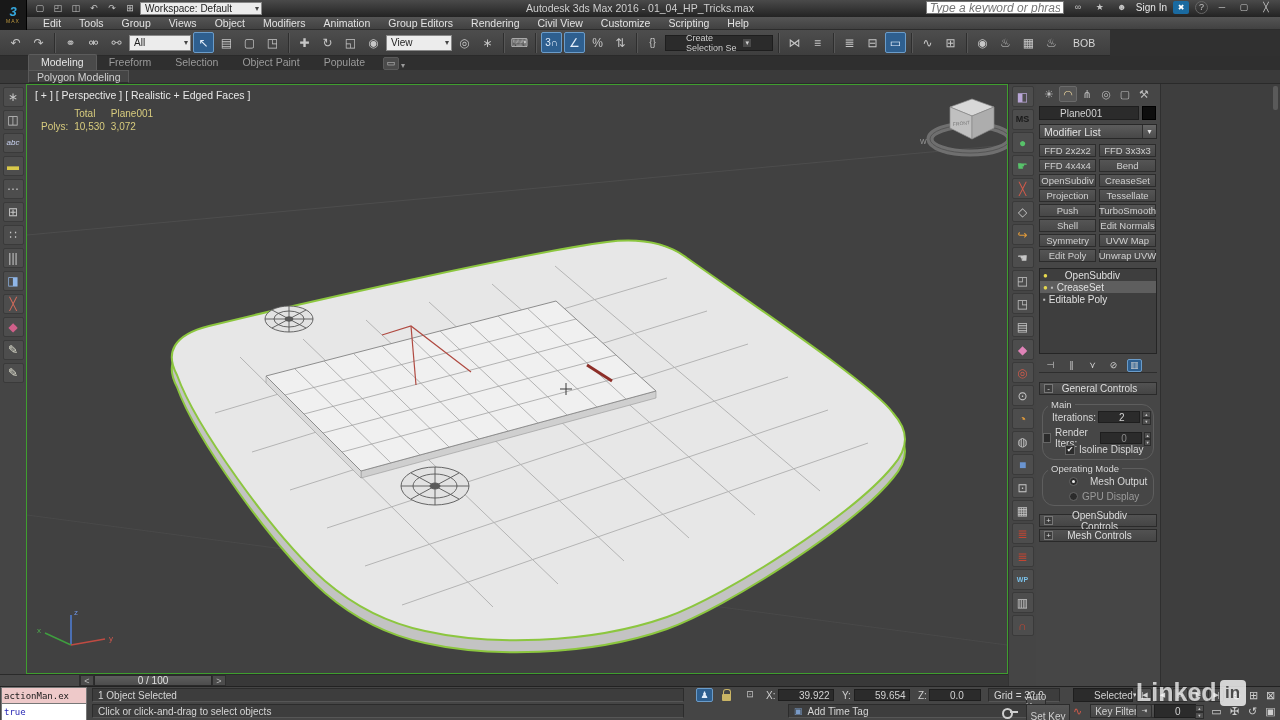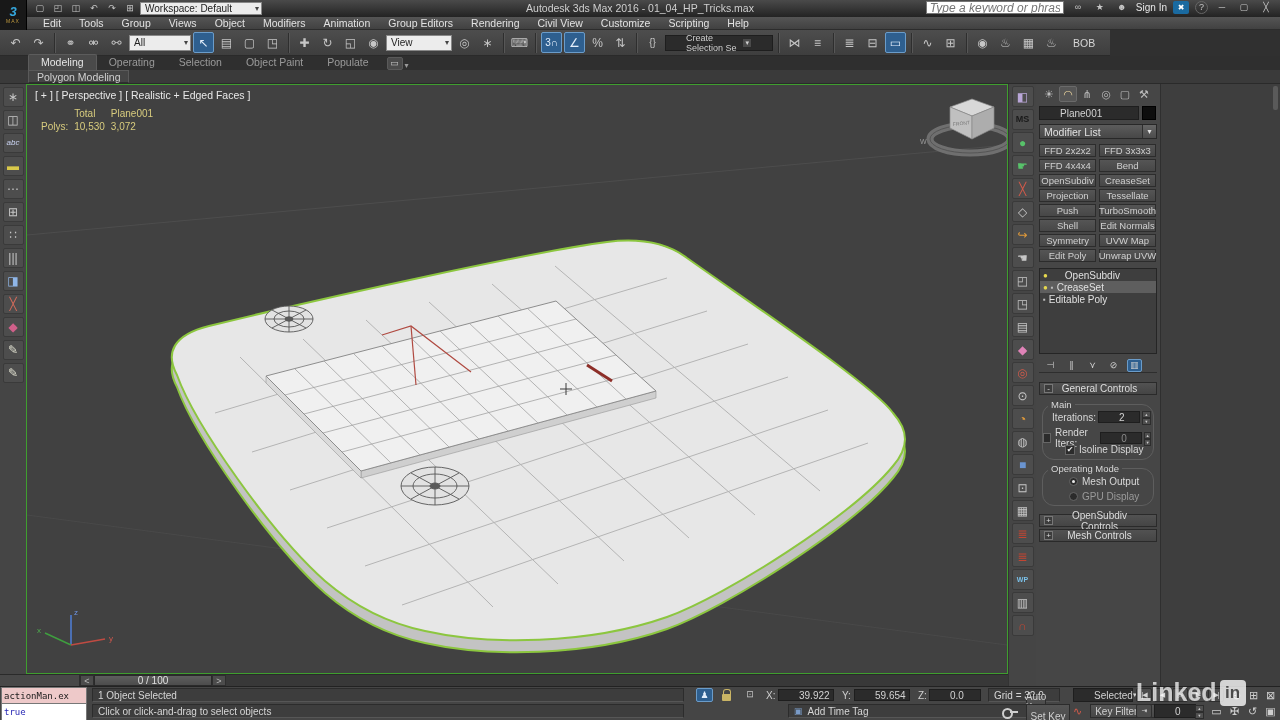--- a/index.html
+++ b/index.html
@@ -226,21 +226,21 @@
     <div class="ic">▦</div>
     <div class="ic">♨</div>
     <span class="tlabel">BOB</span>
     <span class="tlabel">SlideKnit</span>
     <span class="tlabel">Gradient Map</span>
   </div>
   <div id="tbdark" class="abs"></div>
 
   <div id="ribbon" class="abs">
     <span class="tab on">Modeling</span>
-    <span class="tab">Operating</span>
+    <span class="tab">Freeform</span>
     <span class="tab">Selection</span>
     <span class="tab">Object Paint</span>
     <span class="tab">Populate</span>
     <span class="ic sm" style="background:#4a4a4a;border:1px solid #5a5a5a;margin-left:6px">▭</span>
     <span style="color:#9a9a9a;font-size:8px;margin-left:2px">▾</span>
   </div>
   <div id="ribrow" class="abs">
     <span class="pl">Polygon Modeling</span>
   </div>
 
@@ -497,21 +497,21 @@
               <span>▾</span>
             </span>
         </div>
         <div class="abs flex" style="left:22px;top:39px;gap:4px">
           <span class="chk">✔</span>
           <span class="cpl">Isoline Display</span>
         </div>
       </div>
       <div class="grp" style="left:6px;top:384px;width:112px;height:38px">
         <span class="lg">Operating Mode</span>
-        <div class="abs flex" style="left:26px;top:7px;gap:4px">
+        <div class="abs flex" style="left:26px;top:7px;gap:12px">
           <span class="rad on"></span>
           <span class="cpl">Mesh Output</span>
         </div>
         <div class="abs flex" style="left:26px;top:22px;gap:4px">
           <span class="rad"></span>
           <span class="cpl" style="color:#9a9a9a">GPU Display</span>
         </div>
       </div>
       <div class="roll" style="top:430px">
         <span class="pm">+</span>

